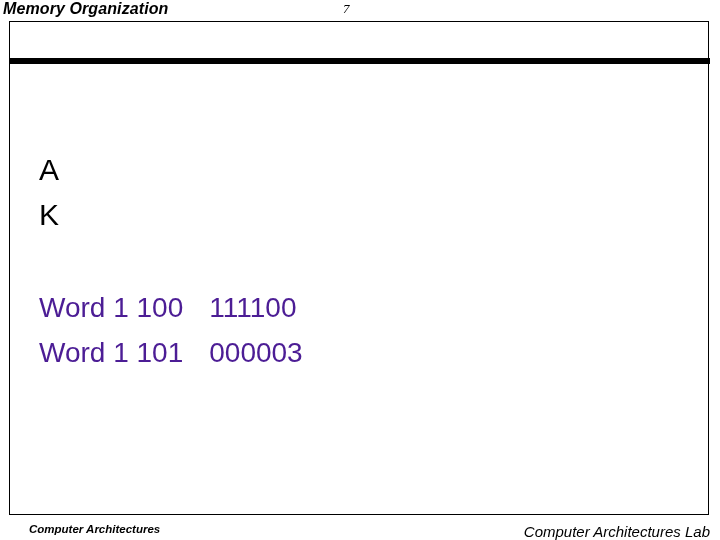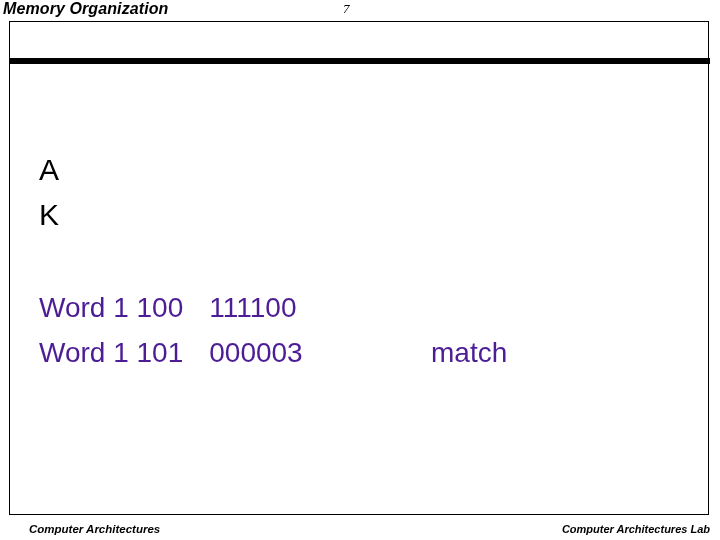--- a/index.html
+++ b/index.html
@@ -127,22 +127,22 @@
     font-weight: bold;
     font-style: italic;
     color: #000000;
     white-space: nowrap;
   }
   .footer-right {
     position: absolute;
     right: 10px;
     top: 523px;
     font-family: "Liberation Sans", sans-serif;
-    font-size: 11px;
-    font-weight: bold;
+    font-size: 15px;
+    font-weight: normal;
     font-style: italic;
     color: #000000;
     white-space: nowrap;
   }
 </style>
 </head>
 <body>
 
 <div class="header-title">Memory Organization</div>
 
@@ -155,19 +155,18 @@
 
   <div class="content">
 
     <div class="reg-row reg-row-a reg-label">A</div>
 
     <div class="reg-row reg-row-k reg-label">K</div>
 
     <div class="word-row word-row-1 word-label"><span>Word 1</span>&nbsp;<span>100</span><span class="word-gap"></span><span>111100</span></div>
 
     <div class="word-row word-row-2 word-label"><span>Word 1</span>&nbsp;<span>101</span><span class="word-gap"></span><span>000003</span></div>
-    <div class="word-row word-row-2 word-result">match</div>
 
   </div>
 </div>
 
 <div class="footer-left">Computer Architectures</div>
 <div class="footer-right">Computer Architectures Lab</div>
 
 </body></html>

